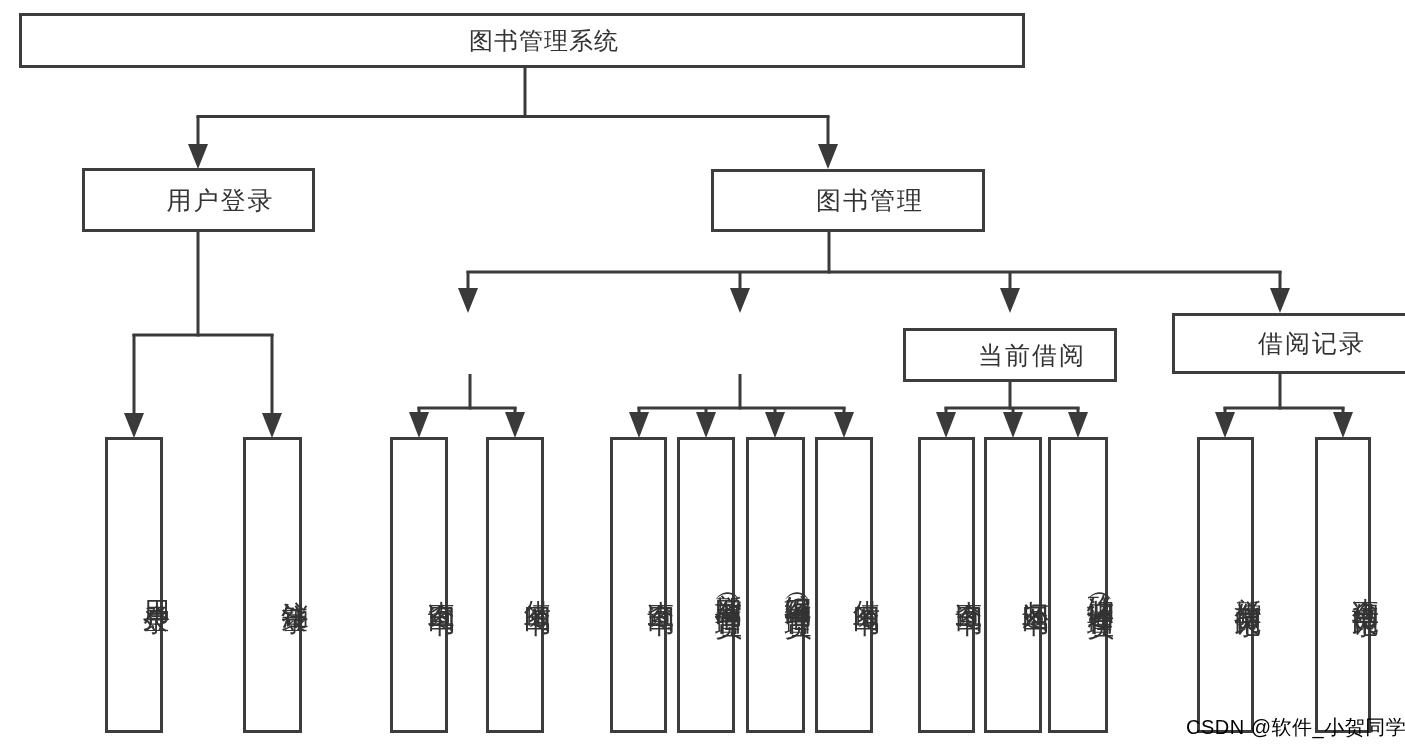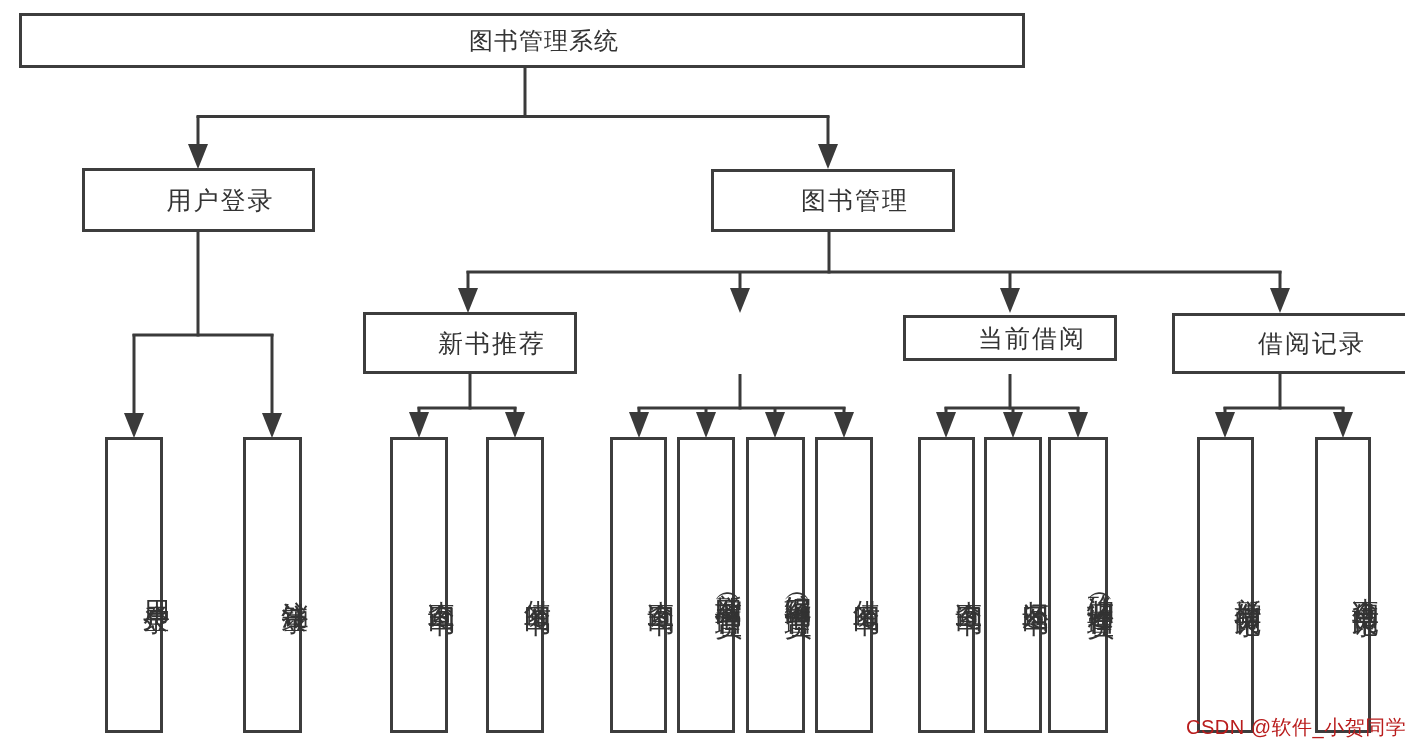--- a/index.html
+++ b/index.html
@@ -16,21 +16,21 @@
   }
   .box .lbl{
     color:#333333;white-space:nowrap;font-size:25px;letter-spacing:2px;
   }
   .box.root .lbl{font-size:24px;letter-spacing:1px;}
   .box.v .lbl{
     writing-mode:vertical-rl;text-orientation:mixed;
     font-size:27px;letter-spacing:3px;line-height:1;
   }
   .watermark{
-    position:absolute;z-index:5;color:#b91c1c;font-size:20px;white-space:nowrap;
+    position:absolute;z-index:5;color:#000000;font-size:20px;white-space:nowrap;
     letter-spacing:0.5px;
   }
 </style>
 </head>
 <body>
 
 <div class="stage">
 
   <svg class="wires" width="1405" height="747" viewBox="0 0 1405 747">
 
@@ -94,28 +94,25 @@
     <polygon points="1333,412 1353,412 1343,438"></polygon>
   </svg>
 
   <div class="box root" style="left:19px;top:13px;width:1006px;height:55px">
     <span class="lbl">图书管理系统</span>
   </div>
 
   <div class="box" style="left:82px;top:168px;width:233px;height:64px">
     <span class="lbl">用户登录</span>
   </div>
-  <div class="box" style="left:711px;top:169px;width:244px;height:63px">
+  <div class="box" style="left:711px;top:169px;width:274px;height:63px">
     <span class="lbl">图书管理</span>
   </div>
 
-  <div class="box" style="left:363px;top:312px;width:214px;height:62px">
-    <span class="lbl">新书推荐</span>
-  </div>
-  <div class="box" style="left:903px;top:315px;width:214px;height:46px">
+  <div class="box" style="left:903px;top:328px;width:214px;height:54px">
     <span class="lbl">当前借阅</span>
   </div>
   <div class="box" style="left:1172px;top:313px;width:236px;height:61px">
     <span class="lbl">借阅记录</span>
   </div>
 
   <div class="box v" style="left:105px;top:437px;width:58px;height:296px">
     <span class="lbl">用户登录</span>
   </div>
   <div class="box v" style="left:243px;top:437px;width:59px;height:296px">

